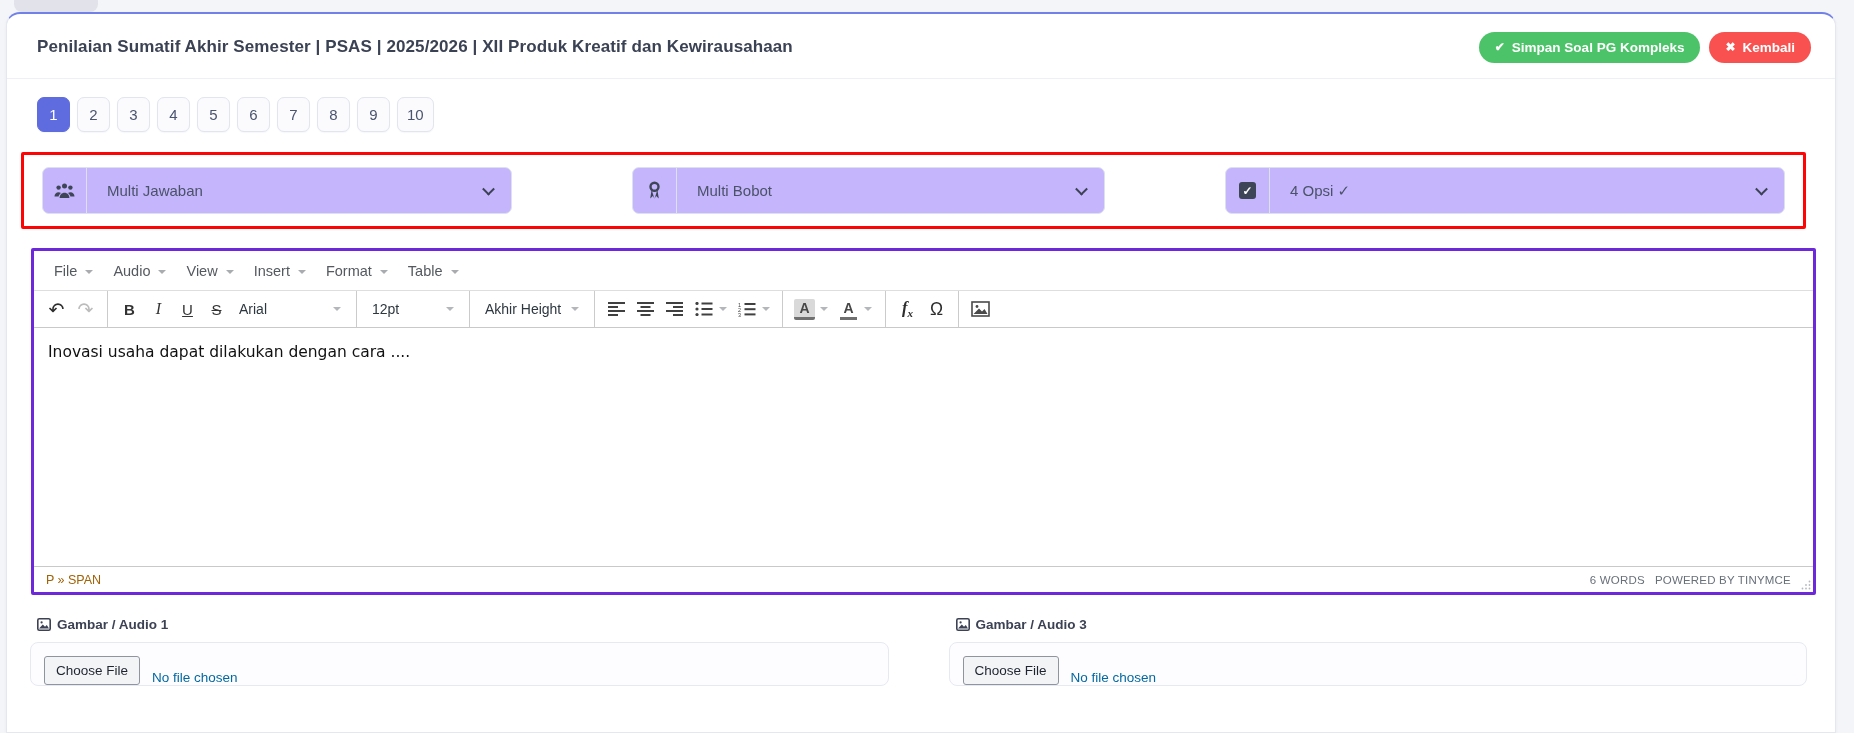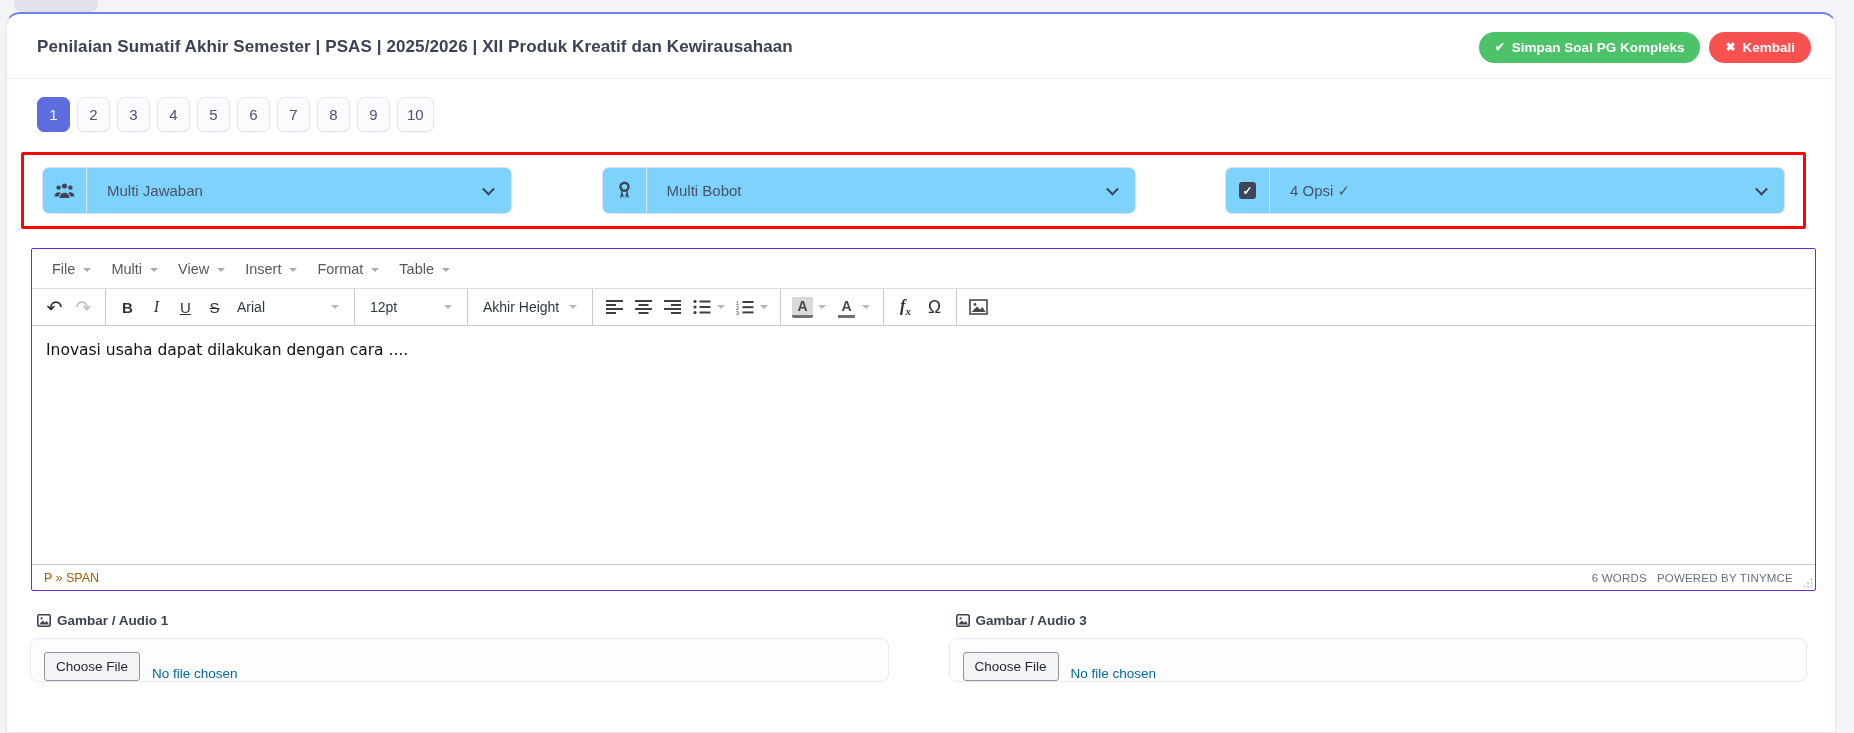--- a/index.html
+++ b/index.html
@@ -27,32 +27,32 @@
   
   .pagination { display:flex; gap:7px; margin:18px 0 0 30px; }
   .page-btn { min-width:33px; height:35px; padding:0 9px; display:inline-flex; align-items:center; justify-content:center;
               background:#fbfbfd; border:1px solid #e2e4ef; border-radius:7px;
               font-size:15px; color:#4a5470; cursor:pointer; box-shadow:0 1px 1px rgba(80,90,140,.05); }
   .page-btn.active { background:#5e6cdf; border-color:#5e6cdf; color:#fff; }
 
   
   .settings-row { margin:20px 29px 0 14px; border:3px solid #fe0505; border-radius:2px;
                   padding:12px 18px; display:flex; justify-content:space-between; align-items:center; }
-  .input-group { display:flex; height:47px; border:1px solid #dde1ee; border-radius:7px; background:#7dd3fc; overflow:hidden; }
-  .ig-1 { width:470px; } .ig-2 { width:534px; } .ig-3 { width:560px; }
+  .input-group { display:flex; height:47px; border:1px solid #dde1ee; border-radius:7px; background:#c4b5fd; overflow:hidden; }
+  .ig-1 { width:470px; } .ig-2 { width:473px; } .ig-3 { width:560px; }
   .ig-icon { width:44px; display:flex; align-items:center; justify-content:center; border-right:1px solid #dde1ee; }
   .ig-select { flex:1; display:flex; align-items:center; padding:0 18px 0 20px; cursor:pointer; position:relative; }
   .ig-select .val { font-size:15px; color:#4b5268; }
   .chev { position:absolute; right:18px; top:50%; width:9px; height:9px; border-right:2px solid #3c4254;
           border-bottom:2px solid #3c4254; transform:translateY(-70%) rotate(45deg); }
   .checkbox-glyph { width:17px; height:17px; background:#3e4557; border-radius:3px; display:flex;
                     align-items:center; justify-content:center; color:#fff; font-size:12px; font-weight:700; }
 
   
-  .editor { margin:19px 19px 0 24px; border:1px solid #6d28d9; border-radius:2px; background:#fff; }
+  .editor { margin:19px 19px 0 24px; border:3px solid #6d28d9; border-radius:2px; background:#fff; }
   .menubar { display:flex; align-items:center; height:39px; padding:0 11px; gap:2px; }
   .menu-item { display:flex; align-items:center; gap:8px; padding:6px 9px; border-radius:3px;
                font-size:14.5px; color:#54595f; cursor:pointer; }
   .menu-caret { width:0; height:0; border-left:4px solid transparent; border-right:4px solid transparent;
                 border-top:4px solid #a8abb0; margin-top:2px; }
   .toolbar { display:flex; align-items:center; height:38px; padding:0 8px; border-top:1px solid #dedede;
              border-bottom:1px solid #c9c9c9; }
   .tb-btn { min-width:27px; height:29px; display:inline-flex; align-items:center; justify-content:center;
             border-radius:3px; cursor:pointer; color:#333; margin:0 1px; }
   .tb-sep { width:1px; align-self:stretch; background:#cbcbcb; margin:0 7px; }
@@ -177,21 +177,21 @@
     </div>
 
     <div class="editor">
 
       <div class="menubar">
         <div class="menu-item">
           <span>File</span>
             <span class="menu-caret"></span>
         </div>
         <div class="menu-item">
-          <span>Multi</span>
+          <span>Audio</span>
             <span class="menu-caret"></span>
         </div>
         <div class="menu-item">
           <span>View</span>
             <span class="menu-caret"></span>
         </div>
         <div class="menu-item">
           <span>Insert</span>
             <span class="menu-caret"></span>
         </div>

